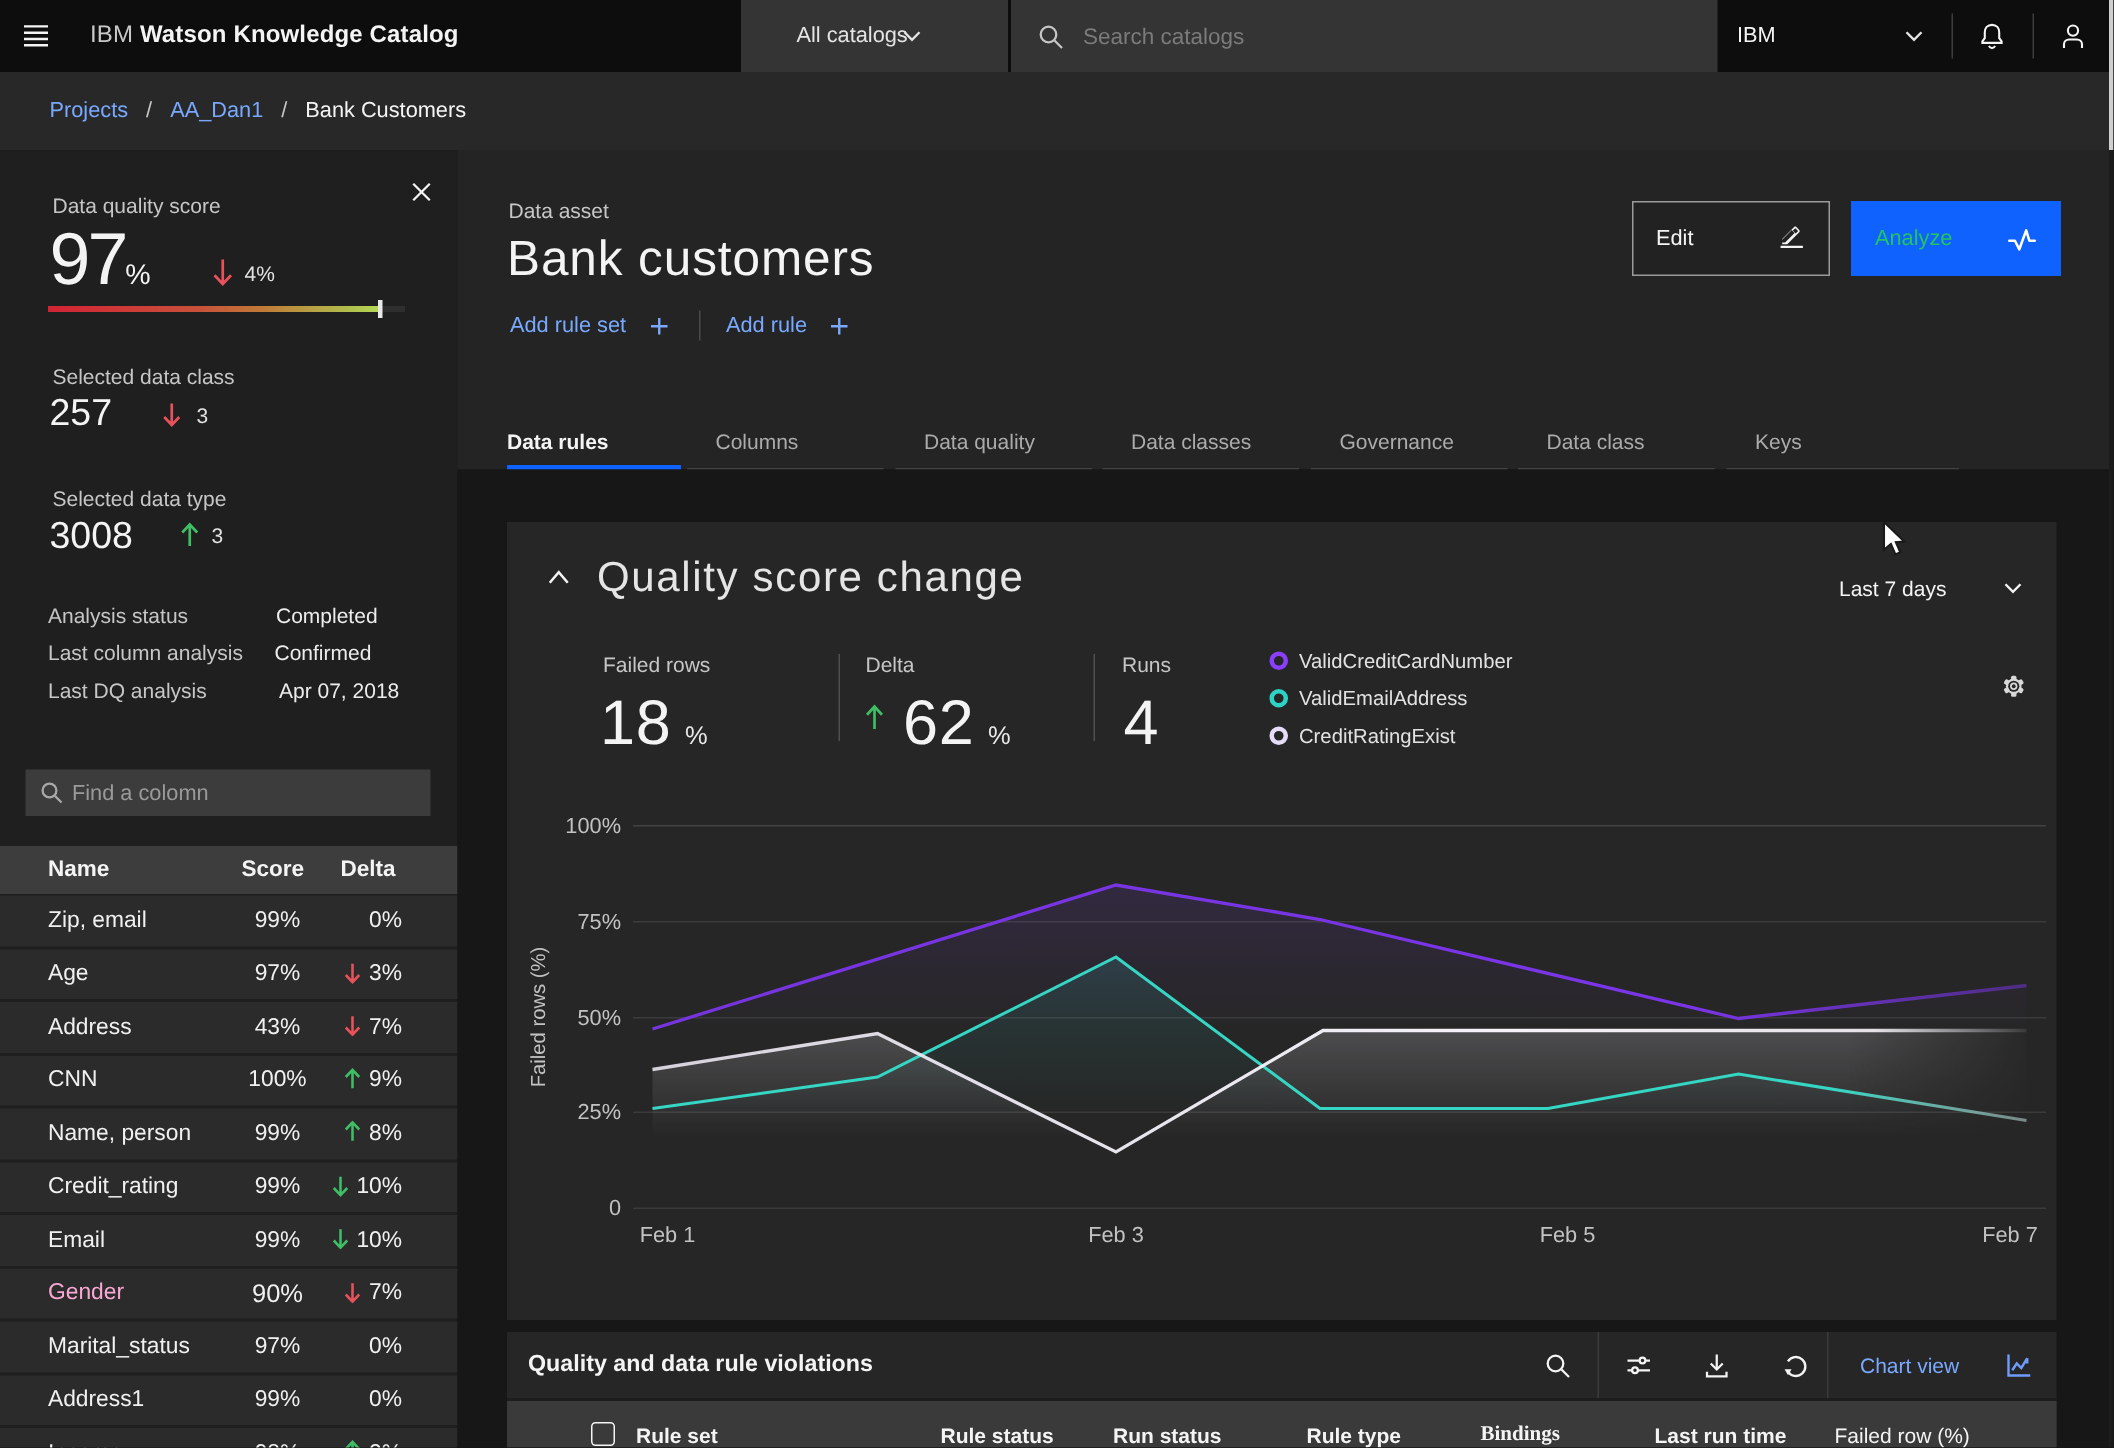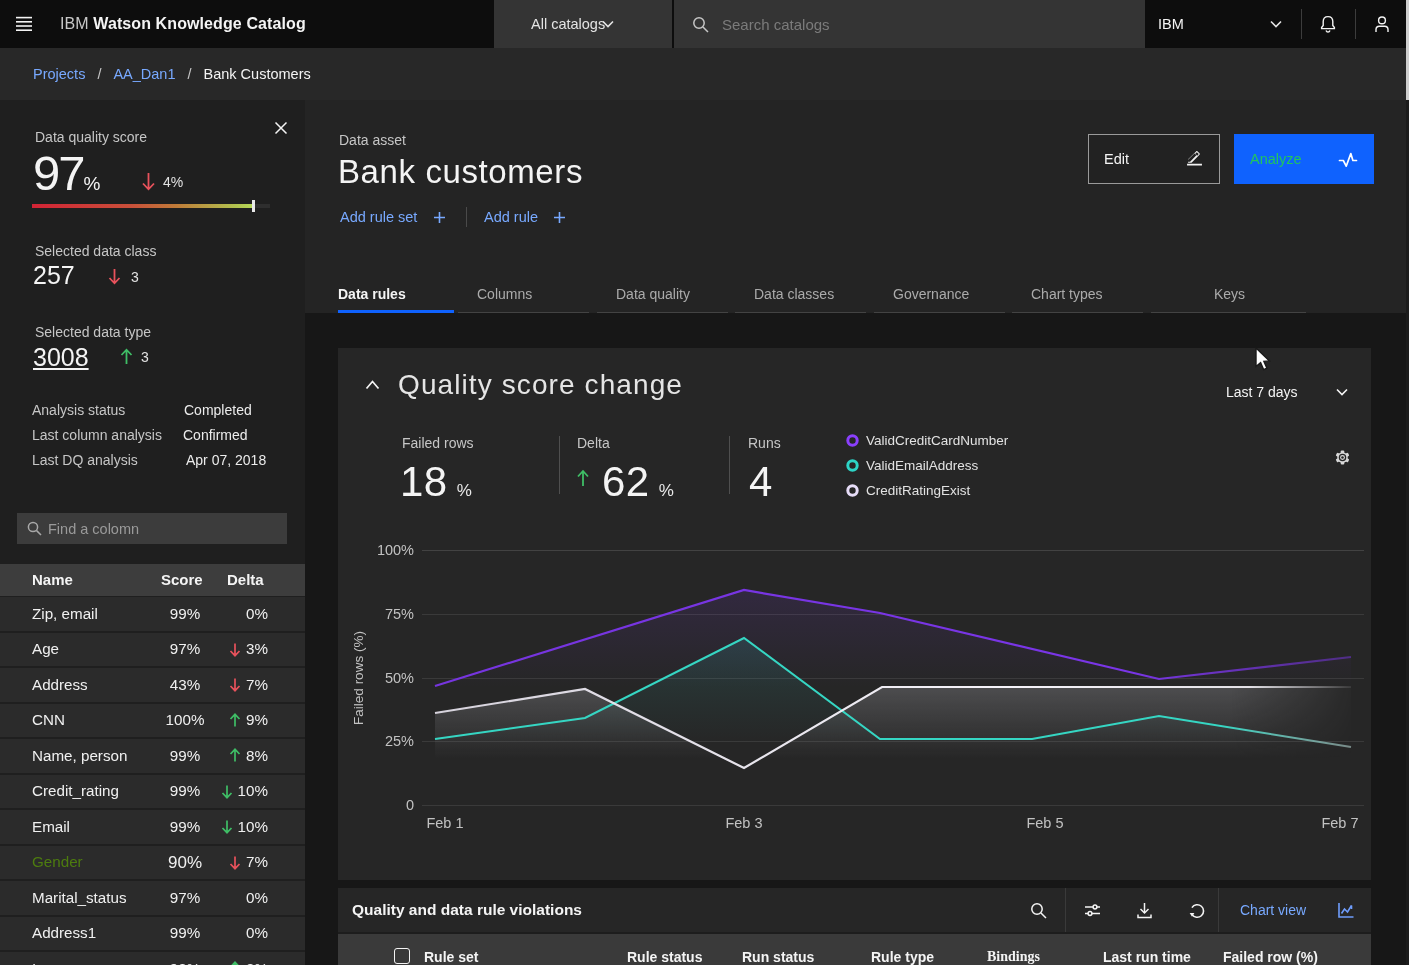--- a/index.html
+++ b/index.html
@@ -81,21 +81,21 @@
 <div class="abs" style="left:252px;top:200px;width:3px;height:12px;background:#e8e8e8;"></div>
 
 <div class="abs sec" style="left:35px;top:243px;font-size:14px;">Selected data class</div>
 <div class="abs" style="left:33px;top:261px;font-size:25px;">257</div>
 <svg class="abs" style="left:108px;top:268px;" width="13" height="17" viewBox="0 0 13 17">
   <path d="M6.5 1 L6.5 15 M1.5 10 L6.5 15.3 L11.5 10" fill="none" stroke="#e8525c" stroke-width="1.8"></path>
 </svg>
 <div class="abs" style="left:131px;top:269px;font-size:14px;color:#e2e2e2;">3</div>
 
 <div class="abs sec" style="left:35px;top:324px;font-size:14px;">Selected data type</div>
-<div class="abs" style="left:33px;top:343px;font-size:25px;text-decoration:underline;">3008</div>
+<div class="abs" style="left:33px;top:343px;font-size:25px;">3008</div>
 <svg class="abs" style="left:120px;top:348px;" width="13" height="17" viewBox="0 0 13 17">
   <path d="M6.5 16 L6.5 2 M1.5 7 L6.5 1.7 L11.5 7" fill="none" stroke="#3fbe66" stroke-width="1.8"></path>
 </svg>
 <div class="abs" style="left:141px;top:349px;font-size:14px;color:#e2e2e2;">3</div>
 
 <div class="abs sec" style="left:32px;top:402px;font-size:14px;">Analysis status</div>
 <div class="abs" style="left:184px;top:402px;font-size:14px;color:#ececec;">Completed</div>
 <div class="abs sec" style="left:32px;top:427px;font-size:14px;">Last column analysis</div>
 <div class="abs" style="left:183px;top:427px;font-size:14px;color:#ececec;">Confirmed</div>
 <div class="abs sec" style="left:32px;top:452px;font-size:14px;">Last DQ analysis</div>
@@ -147,21 +147,21 @@
 <div class="abs" style="left:170px;top:782.0px;width:98px;text-align:right;font-size:15.2px;color:#f0f0f0;"><svg style="vertical-align:-2.5px;margin-right:5px;" width="12" height="15" viewBox="0 0 12 15">
       <path d="M6 1.5 L6 13.5 M1.5 9 L6 13.7 L10.5 9" fill="none" stroke="#3fbe66" stroke-width="1.7"></path>
     </svg>10%</div>
 <div class="abs" style="left:0;top:810.0px;width:305px;height:33.5px;background:#2b2b2b;"></div>
 <div class="abs" style="left:32px;top:817.5px;font-size:15.2px;color:#f0f0f0;">Email</div>
 <div class="abs" style="left:150px;top:817.5px;width:70px;text-align:center;font-size:15.2px;color:#f0f0f0;">99%</div>
 <div class="abs" style="left:170px;top:817.5px;width:98px;text-align:right;font-size:15.2px;color:#f0f0f0;"><svg style="vertical-align:-2.5px;margin-right:5px;" width="12" height="15" viewBox="0 0 12 15">
       <path d="M6 1.5 L6 13.5 M1.5 9 L6 13.7 L10.5 9" fill="none" stroke="#3fbe66" stroke-width="1.7"></path>
     </svg>10%</div>
 <div class="abs" style="left:0;top:845.5px;width:305px;height:33.5px;background:#2b2b2b;"></div>
-<div class="abs" style="left:32px;top:853.0px;font-size:15.2px;color:#4d7c0f;">Gender</div>
+<div class="abs" style="left:32px;top:853.0px;font-size:15.2px;color:#f9a8d4;">Gender</div>
 <div class="abs" style="left:150px;top:853.0px;width:70px;text-align:center;font-size:17px;color:#f0f0f0;">90%</div>
 <div class="abs" style="left:170px;top:853.0px;width:98px;text-align:right;font-size:15.2px;color:#f0f0f0;"><svg style="vertical-align:-2.5px;margin-right:5px;" width="12" height="15" viewBox="0 0 12 15">
       <path d="M6 1.5 L6 13.5 M1.5 9 L6 13.7 L10.5 9" fill="none" stroke="#e8525c" stroke-width="1.7"></path>
     </svg>7%</div>
 <div class="abs" style="left:0;top:881.0px;width:305px;height:33.5px;background:#2b2b2b;"></div>
 <div class="abs" style="left:32px;top:888.5px;font-size:15.2px;color:#f0f0f0;">Marital_status</div>
 <div class="abs" style="left:150px;top:888.5px;width:70px;text-align:center;font-size:15.2px;color:#f0f0f0;">97%</div>
 <div class="abs" style="left:170px;top:888.5px;width:98px;text-align:right;font-size:15.2px;color:#f0f0f0;">0%</div>
 <div class="abs" style="left:0;top:916.5px;width:305px;height:33.5px;background:#2b2b2b;"></div>
 <div class="abs" style="left:32px;top:924.0px;font-size:15.2px;color:#f0f0f0;">Address1</div>
@@ -198,22 +198,22 @@
 <div class="abs" style="left:1250px;top:151px;font-size:14.5px;color:#22c55e;">Analyze</div>
 <svg class="abs" style="left:1338px;top:150px;" width="20" height="20" viewBox="0 0 20 20">
   <polyline points="1.5,10.5 5.3,10.5 8.2,16.2 12.8,3.6 14.9,10.5 18.5,10.5" fill="none" stroke="#ffffff" stroke-width="1.7" stroke-linejoin="round" stroke-linecap="round"></polyline>
 </svg>
 
 <div class="abs" style="left:338px;top:286px;font-size:14px;font-weight:bold;color:#f4f4f4;">Data rules</div>
 <div class="abs" style="left:477px;top:286px;font-size:14px;color:#ababab;">Columns</div>
 <div class="abs" style="left:616px;top:286px;font-size:14px;color:#ababab;text-align:right;">Data quality</div>
 <div class="abs" style="left:754px;top:286px;font-size:14px;color:#ababab;">Data classes</div>
 <div class="abs" style="left:893px;top:286px;font-size:14px;color:#ababab;">Governance</div>
-<div class="abs" style="left:1031px;top:286px;font-size:14px;color:#ababab;">Chart types</div>
-<div class="abs" style="left:1170px;top:286px;font-size:14px;color:#ababab;margin-left:44px;">Keys</div>
+<div class="abs" style="left:1031px;top:286px;font-size:14px;color:#ababab;">Data class</div>
+<div class="abs" style="left:1170px;top:286px;font-size:14px;color:#ababab;">Keys</div>
 <div class="abs" style="left:338px;top:310px;width:116px;height:3px;background:#0f62fe;"></div>
 <div class="abs" style="left:458px;top:312px;width:131px;height:1px;background:#434343;"></div>
 <div class="abs" style="left:597px;top:312px;width:131px;height:1px;background:#434343;"></div>
 <div class="abs" style="left:735px;top:312px;width:131px;height:1px;background:#434343;"></div>
 <div class="abs" style="left:874px;top:312px;width:131px;height:1px;background:#434343;"></div>
 <div class="abs" style="left:1012px;top:312px;width:131px;height:1px;background:#434343;"></div>
 <div class="abs" style="left:1151px;top:312px;width:155px;height:1px;background:#434343;"></div>
 
 <div class="abs" style="left:305px;top:313px;width:1104px;height:652px;background:#171717;"></div>
 
@@ -381,16 +381,16 @@
 
 <div class="abs" style="left:338px;top:932px;width:1033px;height:2px;background:#1d1d1d;"></div>
 <div class="abs" style="left:338px;top:934px;width:1033px;height:31px;background:#3a3a3a;"></div>
 <div class="abs" style="left:394px;top:948px;width:16px;height:16px;border:1.6px solid #f4f4f4;border-radius:3px;box-sizing:border-box;background:#3a3a3a;"></div>
 <div class="abs" style="left:424px;top:949px;font-size:14px;font-weight:bold;">Rule set</div>
 <div class="abs" style="left:627px;top:949px;font-size:14px;font-weight:bold;">Rule status</div>
 <div class="abs" style="left:742px;top:949px;font-size:14px;font-weight:bold;">Run status</div>
 <div class="abs" style="left:871px;top:949px;font-size:14px;font-weight:bold;">Rule type</div>
 <div class="abs" style="left:987px;top:949px;font-size:14px;font-weight:bold;font-family:Liberation Serif, serif;">Bindings</div>
 <div class="abs" style="left:1103px;top:949px;font-size:14px;font-weight:bold;">Last run time</div>
-<div class="abs" style="left:1223px;top:949px;font-size:14px;font-weight:bold;">Failed row (%)</div>
+<div class="abs" style="left:1223px;top:949px;font-size:14px;font-weight:normal;">Failed row (%)</div>
 
 <div class="abs" style="left:1406px;top:0;width:3px;height:965px;background:#1c1c1c;"></div>
 <div class="abs" style="left:1406px;top:0;width:3px;height:100px;background:#cfcfcf;"></div>
 
 </body></html>

